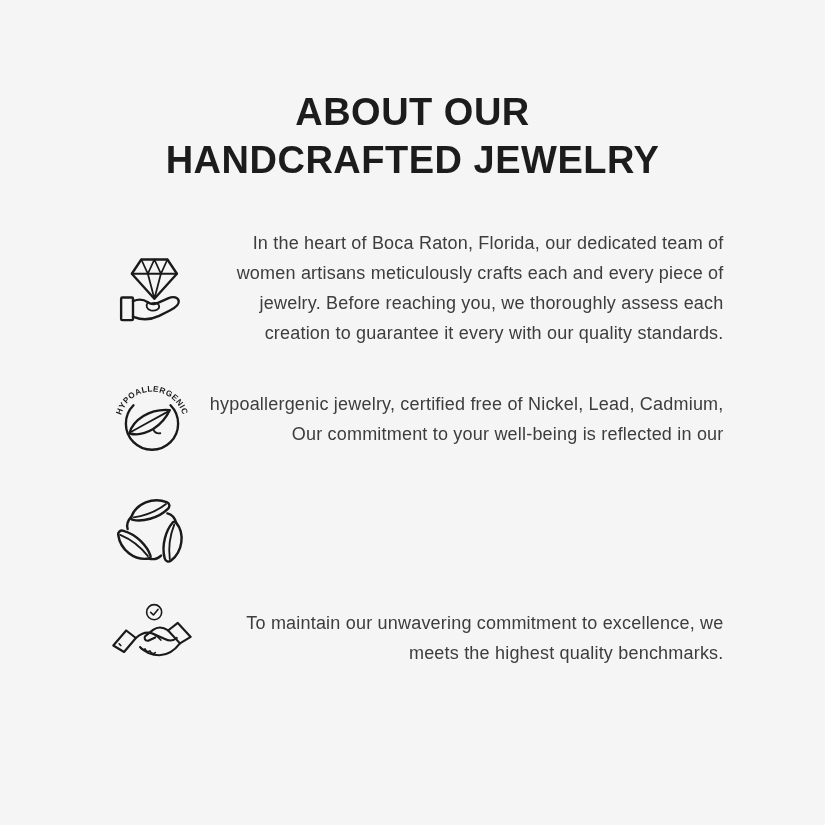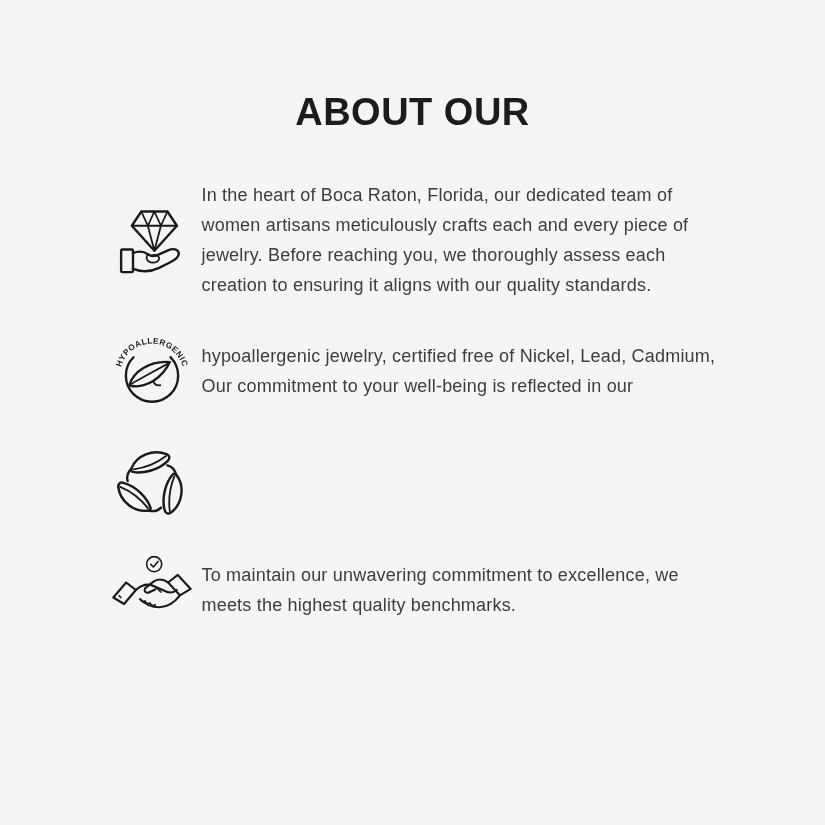--- a/index.html
+++ b/index.html
@@ -42,20 +42,21 @@
     flex: 0 0 100px;
     display: flex;
     justify-content: center;
     align-items: center;
   }
   .text-col {
     flex: 1;
     color: #3d3d3d;
     font-size: 18px;
     letter-spacing: 0.2px;
+    text-align: right;
   }
   .line {
     line-height: 30px;
     white-space: nowrap;
   }
   svg.icon { display: block; }
   .stroke {
     fill: none;
     stroke: #1a1a1a;
     stroke-width: 2;
@@ -77,41 +78,42 @@
     fill: #1a1a1a;
   }
 </style>
 </head>
 <body>
 
 <div class="page">
 
   <h1 class="title">
     <span>ABOUT OUR</span><br>
+    <span>HANDCRAFTED JEWELRY</span>
   </h1>
 
   <div class="sections">
 
     <div class="row">
       <div class="icon-col">
         <svg class="icon" width="76" height="76" viewBox="0 0 64 64" aria-hidden="true">
           <path class="stroke" d="M23,8 L45,8 L53,20 L34,41 L15,20 Z"></path>
           <path class="stroke-thin" d="M15,20 L53,20"></path>
           <path class="stroke-thin" d="M23,8 L28.5,20 L34,8 L39.5,20 L45,8"></path>
           <path class="stroke-thin" d="M28.5,20 L34,41 M39.5,20 L34,41"></path>
           <rect class="stroke" x="6" y="40" width="10" height="19" rx="1"></rect>
           <path class="stroke" d="M16,43 C21,41 25,41.5 28.5,44 C31,45.8 33.5,46 36.5,44.8 L46,40.5 C50,38.8 54,40 54.5,43 C55,45.8 52,48.5 47,51 L38,55.5 C31,58.8 23,59 17,56.5 L16,56"></path>
           <path class="stroke-thin" d="M28.5,44 C26.5,47 27.5,50 31,50.8 C35,51.6 38.5,49.8 38,47 C37.6,44.8 34.5,44 32,45"></path>
         </svg>
       </div>
       <div class="text-col">
         <div class="line">In the heart of Boca Raton, Florida, our dedicated team of</div>
         <div class="line">women artisans meticulously crafts each and every piece of</div>
         <div class="line">jewelry. Before reaching you, we thoroughly assess each</div>
-        <div class="line">creation to ensuring it aligns with our quality standards.</div>
+        <div class="line">creation to guarantee it every with our quality standards.</div>
       </div>
     </div>
 
     <div class="row">
       <div class="icon-col">
         <svg class="icon" width="76" height="76" viewBox="0 0 64 64" aria-hidden="true">
           <defs>
             <path id="badgeArc" d="M5.4,31.3 A27 27 0 0 1 58.6,31.3"></path>
           </defs>
           <path class="stroke" d="M16.4,20.4 A22 22 0 1 0 47.6,20.4"></path>

